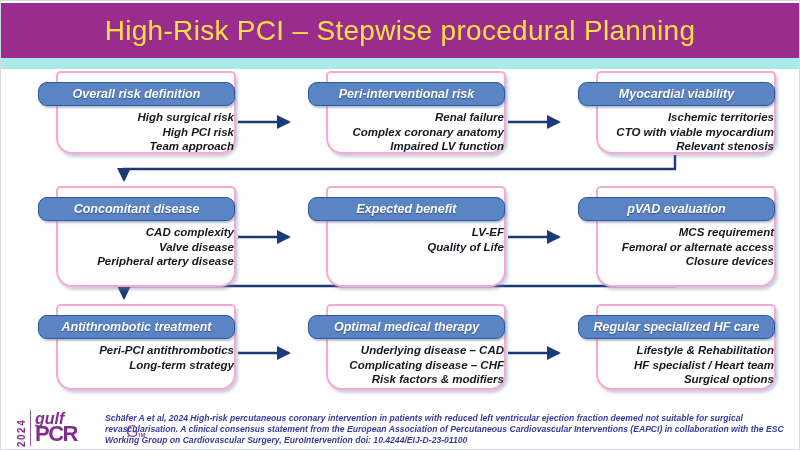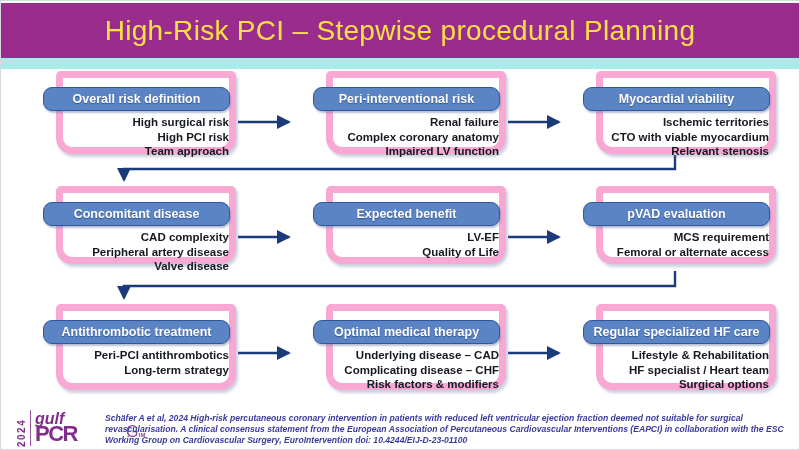--- a/index.html
+++ b/index.html
@@ -12,25 +12,26 @@
   .titlebar{
     position:absolute;left:0;top:2px;width:100%;height:55px;
     background:#992c8c;display:flex;align-items:center;justify-content:center;
   }
   .title{color:#fde047;font-size:28px;font-weight:400;letter-spacing:.3px;}
   .strip{position:absolute;left:0;top:57px;width:100%;height:11px;background:#a9ebe9;}
 
   
   .box{
     position:absolute;width:180px;background:#fff;
-    border:7px solid #f9a8d4;border-radius:5px 5px 16px 16px;
+    border:2px solid #f9a8d4;border-radius:5px 5px 16px 16px;
     box-shadow:2px 3px 3px rgba(120,140,175,.40);
     box-sizing:border-box;
-  }
-  .r1{top:70px;height:83px;} .r2{top:185px;height:78px;} .r3{top:303px;height:86px;}
+    font-style:italic;
+  }
+  .r1{top:70px;height:83px;} .r2{top:185px;height:101px;} .r3{top:303px;height:86px;}
   .c1{left:55px;} .c2{left:325px;} .c3{left:595px;}
   .pill{
     position:absolute;left:-20px;right:-1px;top:9px;height:22px;
     background:#5b84c4;border:1px solid #30579c;border-radius:9px;
     box-shadow:1px 2px 2px rgba(110,130,170,.5);
     display:flex;align-items:center;justify-content:center;
   }
   .pill span{color:#fff;font-size:12.5px;font-weight:700;text-shadow:0 1px 1px rgba(20,40,90,.55);white-space:nowrap;}
   .items{position:absolute;left:0;right:0;top:37px;text-align:right;}
   .items div{font-size:11.5px;font-weight:700;color:#15181f;line-height:14.5px;}
@@ -118,40 +119,41 @@
       <div>Relevant stenosis</div>
     </div>
   </div>
 
   <div class="box r2 c1">
     <div class="pill">
         <span>Concomitant disease</span>
       </div>
     <div class="items">
       <div>CAD complexity</div>
+      <div>Valve disease</div>
       <div>Peripheral artery disease</div>
-      <div>Valve disease</div>
     </div>
   </div>
   <div class="box r2 c2">
     <div class="pill">
         <span>Expected benefit</span>
       </div>
     <div class="items">
       <div>LV-EF</div>
       <div>Quality of Life</div>
     </div>
   </div>
   <div class="box r2 c3">
     <div class="pill">
         <span>pVAD evaluation</span>
       </div>
     <div class="items">
       <div>MCS requirement</div>
       <div>Femoral or alternate access</div>
+      <div>Closure devices</div>
     </div>
   </div>
 
   <div class="box r3 c1">
     <div class="pill">
         <span>Antithrombotic treatment</span>
       </div>
     <div class="items">
       <div>Peri-PCI antithrombotics</div>
       <div>Long-term strategy</div>

